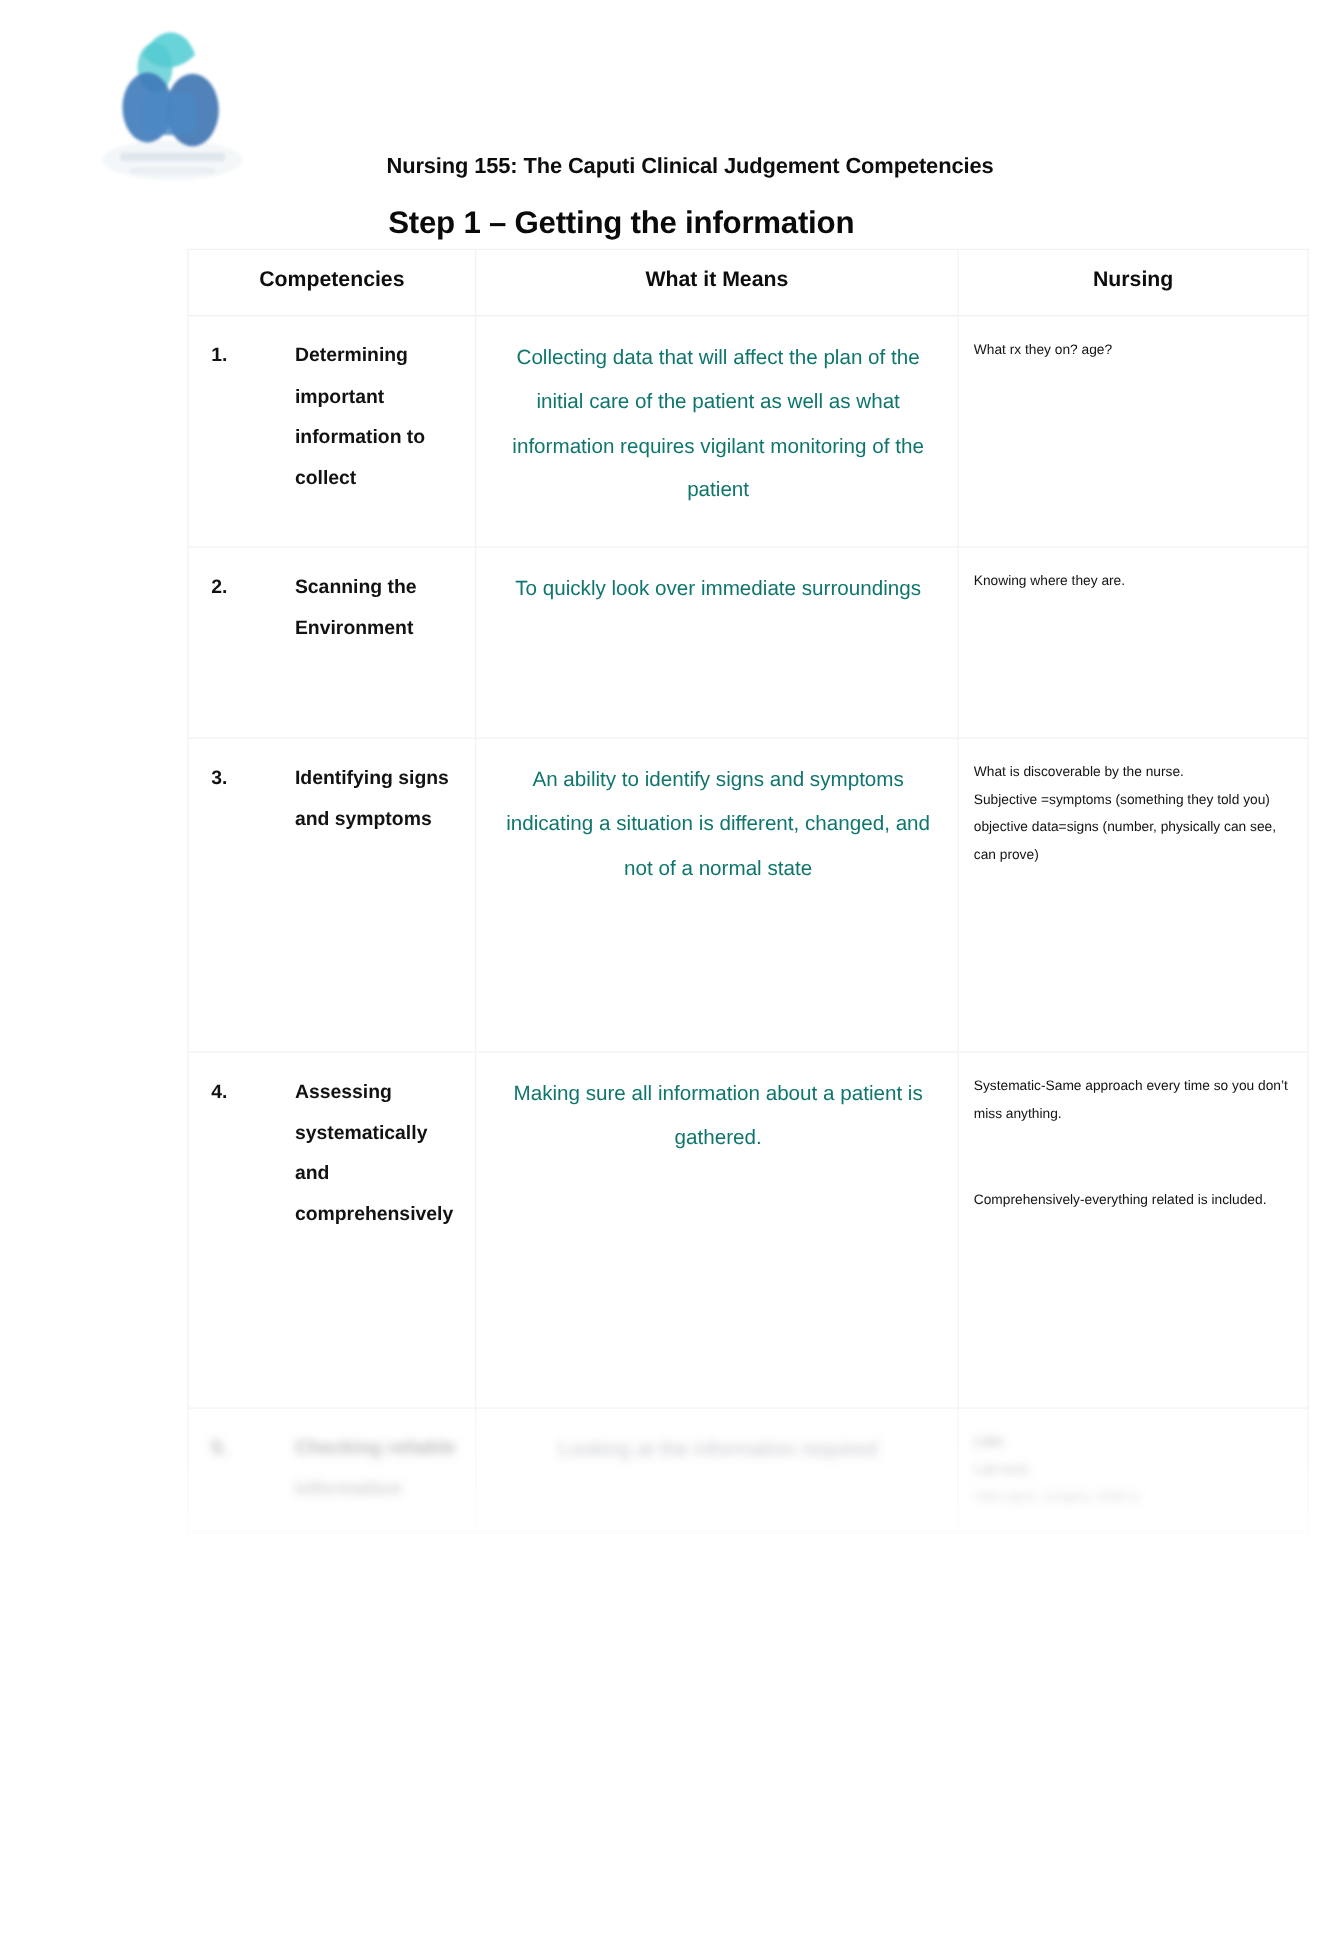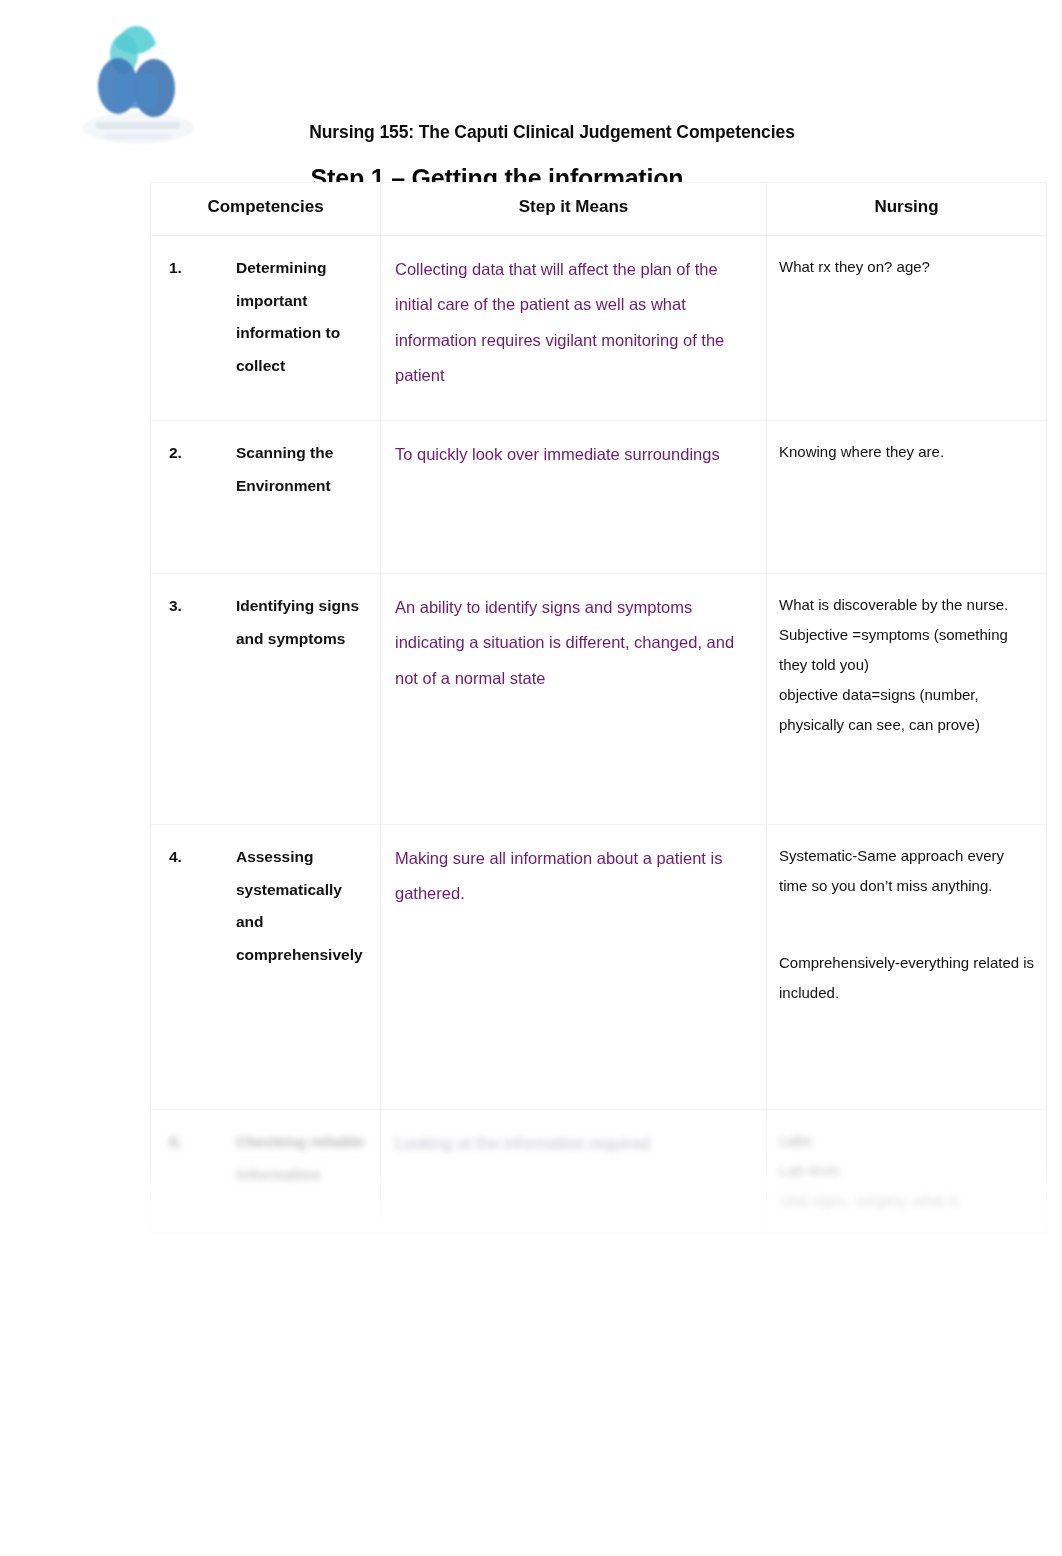--- a/index.html
+++ b/index.html
@@ -57,21 +57,21 @@
     color: #0a0a0a;
     letter-spacing: -0.2px;
     padding-right: 68px;
     box-sizing: border-box;
   }
 
   
   .table-wrap {
     position: absolute;
     left: 150px;
-    top: 182px;
+    top: 199px;
     width: 896px;
   }
   table.comp {
     border-collapse: collapse;
     width: 896px;
     table-layout: fixed;
   }
   table.comp col.c1 { width: 230px; }
   table.comp col.c2 { width: 386px; }
   table.comp col.c3 { width: 280px; }
@@ -105,29 +105,30 @@
     color: #121212;
     line-height: 2.1;
   }
   .comp-num { flex: 0 0 auto; }
   .comp-text { flex: 1 1 auto; margin-left: 40px; }
 
   
   .means-cell {
     padding: 16px 12px 16px 14px;
     font-size: 16.5px;
-    color: #701a75;
+    color: #0f766e;
     line-height: 2.15;
     box-sizing: border-box;
+    text-align: center;
   }
 
   
   .ex-cell {
     padding: 16px 10px 16px 12px;
-    font-size: 15px;
+    font-size: 11px;
     color: #121212;
     line-height: 2.0;
     box-sizing: border-box;
   }
   .ex-cell p { margin: 0; }
   .ex-cell p.gap { margin-top: 47px; }
 
   .r1 .comp-cell, .r1 .means-cell, .r1 .ex-cell { min-height: 184px; }
   .r2 .comp-cell, .r2 .means-cell, .r2 .ex-cell { min-height: 152px; }
   .r3 .comp-cell, .r3 .means-cell, .r3 .ex-cell { min-height: 250px; }
@@ -185,21 +186,21 @@
   <div class="table-wrap">
     <table class="comp">
       <colgroup>
         <col class="c1">
           <col class="c2">
           <col class="c3">
       </colgroup>
       <thead>
         <tr>
           <th>Competencies</th>
-          <th>Step it Means</th>
+          <th>What it Means</th>
           <th>Nursing</th>
         </tr>
       </thead>
       <tbody>
 
         <tr class="r1">
           <td>
             <div class="comp-cell">
               <div class="comp-item">
                 <span class="comp-num">1.</span>

